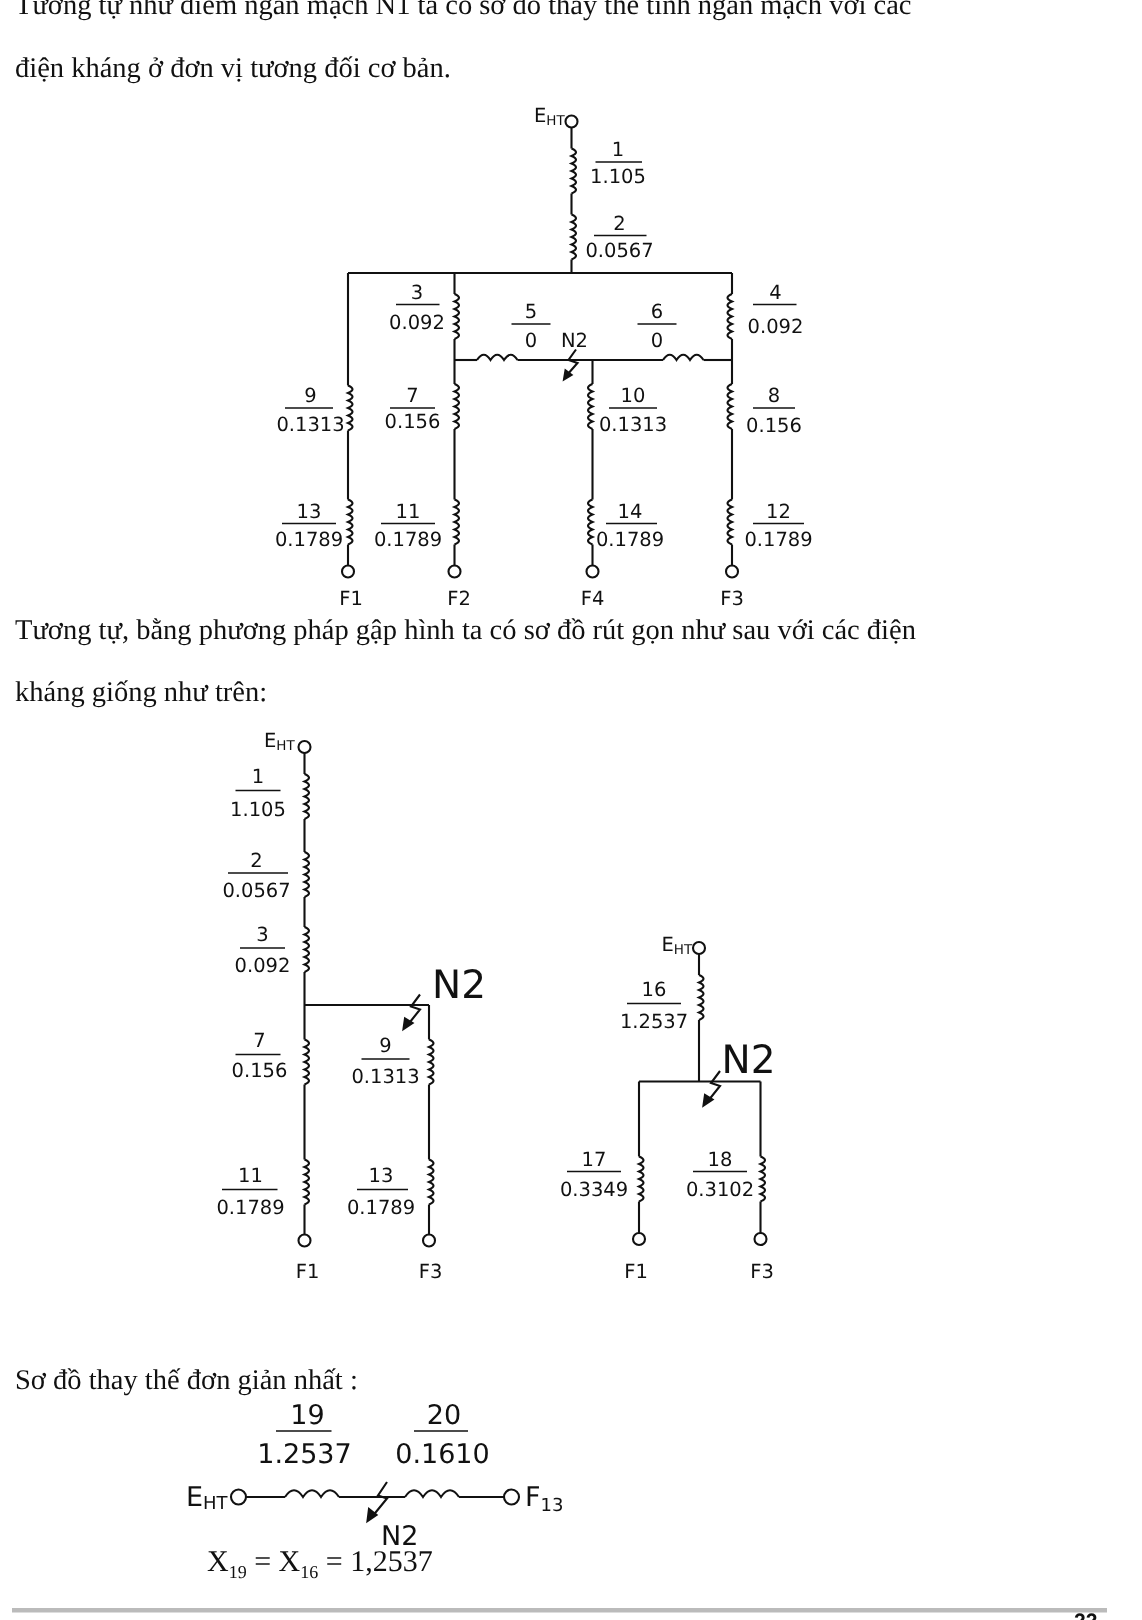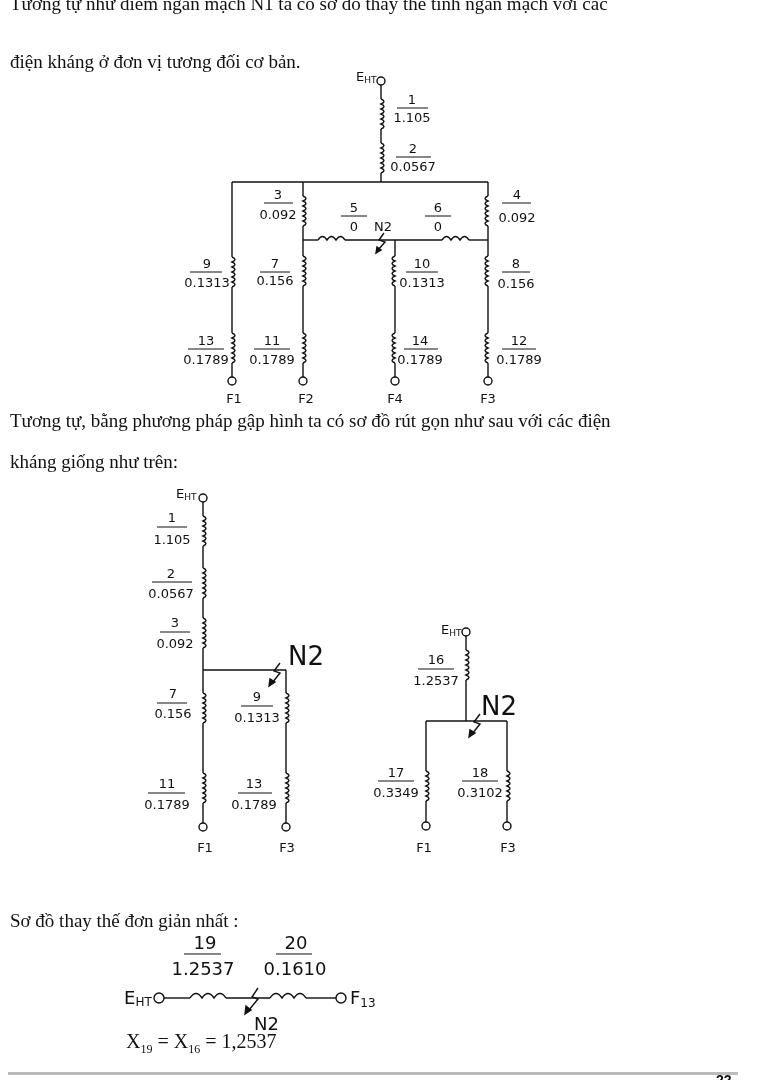--- a/index.html
+++ b/index.html
@@ -4,30 +4,30 @@
 <style>
   html, body { margin:0; padding:0; background:#ffffff; }
   body { width:761px; height:1080px; position:relative; overflow:hidden;
          font-family:"Liberation Serif", serif; color:#111; }
   .para { position:absolute; left:10px; font-size:19px; line-height:36px; white-space:nowrap; }
   svg { position:absolute; left:0; top:0; }
   svg text { font-family:"DejaVu Sans", sans-serif; fill:#111; }
   .lbl { font-size:13px; }
   .big { font-size:26px; }
   .mid { font-size:18px; }
-  .eq { position:absolute; left:126px; top:1030px; font-size:20px; }
+  .eq { position:absolute; left:138px; top:1030px; font-size:20px; }
   .eq sub { font-size:12px; }
   .footer-line { position:absolute; left:8px; top:1072px; width:730px; height:3px; background:#bbb; }
   .pagenum { position:absolute; left:716px; top:1072px; font-size:14px; font-weight:bold; font-family:"Liberation Sans", sans-serif; }
 </style>
 </head>
 <body>
 
 <div class="para" style="top:-14px;">Tương tự như điểm ngắn mạch N1 ta có sơ đồ thay thế tính ngắn mạch với các</div>
-<div class="para" style="top:44px;">điện kháng ở đơn vị tương đối cơ bản.</div>
+<div class="para" style="top:28px;">điện kháng ở đơn vị tương đối cơ bản.</div>
 <div class="para" style="top:403px;">Tương tự, bằng phương pháp gập hình ta có sơ đồ rút gọn như sau với các điện</div>
 <div class="para" style="top:444px;text-align:right;">kháng giống như trên:</div>
 <div class="para" style="top:903px;">Sơ đồ thay thế đơn giản nhất :</div>
 
 <svg width="761" height="1080" viewBox="0 0 761 1080">
   <defs>
 
     <path id="coilR" d="M0,0 q6,2.5 0,5 q6,2.5 0,5 q6,2.5 0,5 q6,2.5 0,5 q6,2.5 0,5 q6,2.5 0,5" fill="none" stroke="#111" stroke-width="1.4"></path>
     <path id="coilL" d="M0,0 q-6,2.5 0,5 q-6,2.5 0,5 q-6,2.5 0,5 q-6,2.5 0,5 q-6,2.5 0,5 q-6,2.5 0,5" fill="none" stroke="#111" stroke-width="1.4"></path>
 

